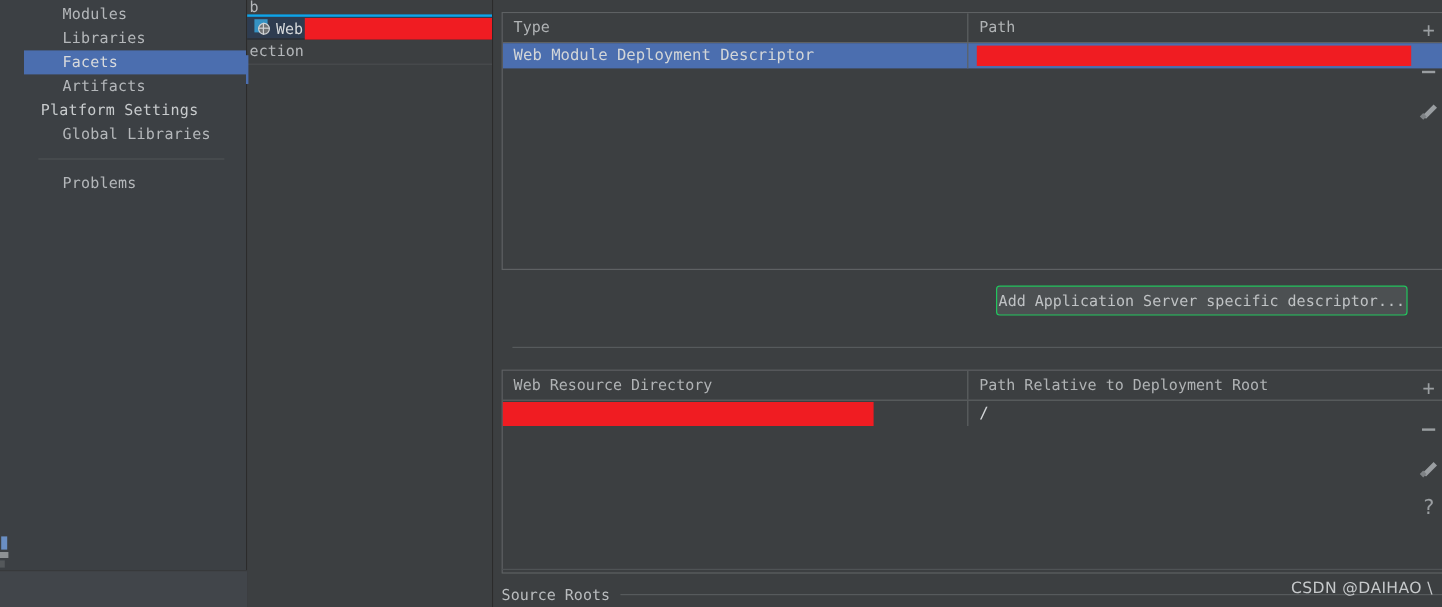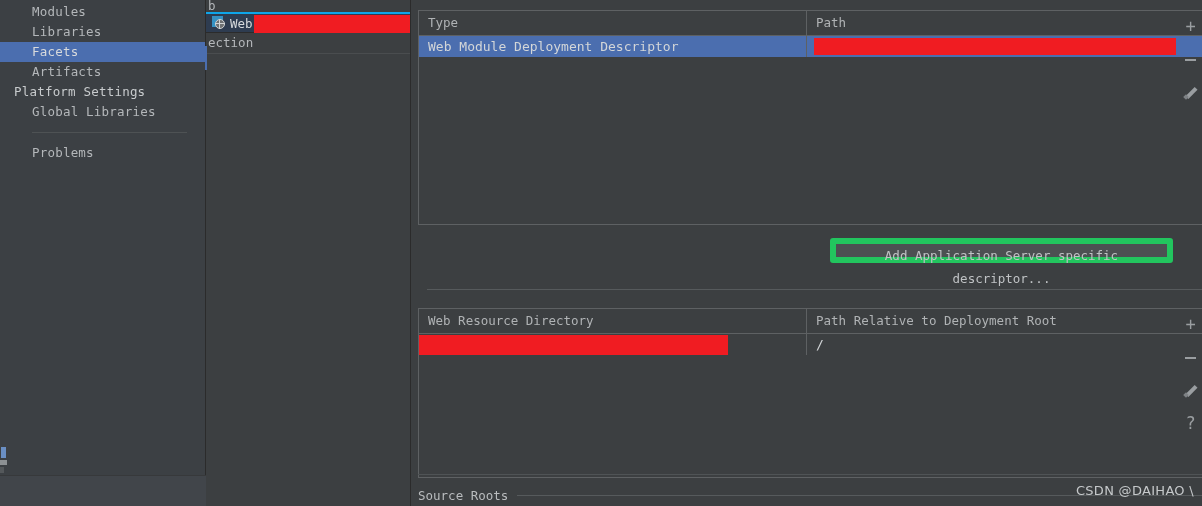--- a/index.html
+++ b/index.html
@@ -33,20 +33,21 @@
     box-sizing: border-box;
   }
   .side-item {
     height: 20px;
     line-height: 20px;
     padding-left: 32px;
     color: #b4b7ba;
     font-size: 12.5px;
     white-space: nowrap;
     letter-spacing: 0.2px;
+    margin-left: 20px;
   }
   .side-item.group {
     padding-left: 14px;
     color: #c8cbcd;
   }
   .side-item.selected {
     background: #4b6eaf;
     color: #d8dadc;
   }
   .side-sep {
@@ -252,21 +253,21 @@
     height: 17px;
   }
 
   .btn {
     position: absolute;
     left: 419px;
     top: 238px;
     width: 343px;
     height: 25px;
     background: #4c5052;
-    border: 6px solid #22c55e;
+    border: 1px solid #22c55e;
     border-radius: 3px;
     color: #bfc2c4;
     font-size: 12.5px;
     font-family: "DejaVu Sans Mono", "Liberation Mono", monospace;
     line-height: 23px;
     text-align: center;
     box-sizing: border-box;
     padding: 0;
   }
 

